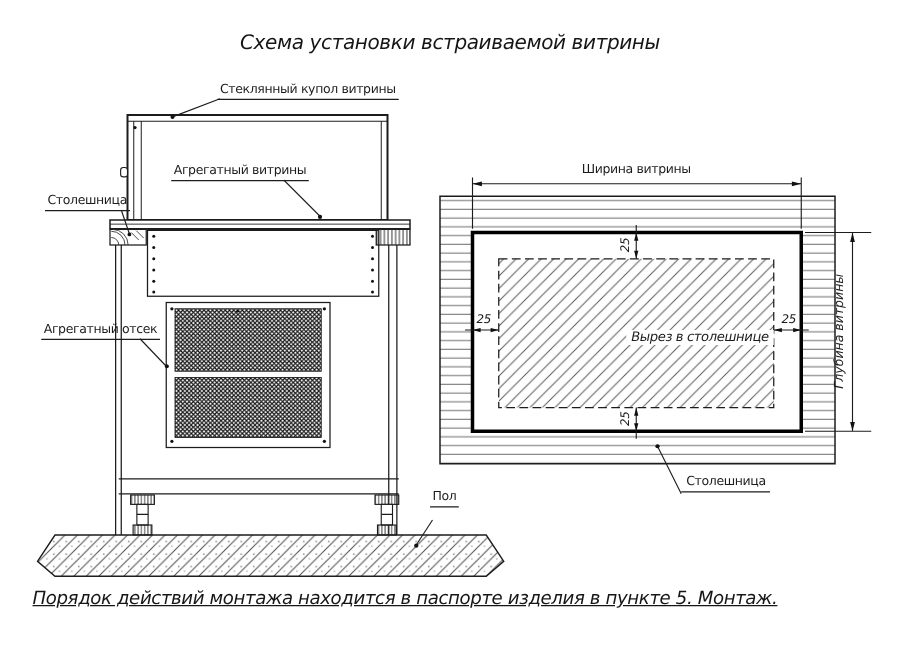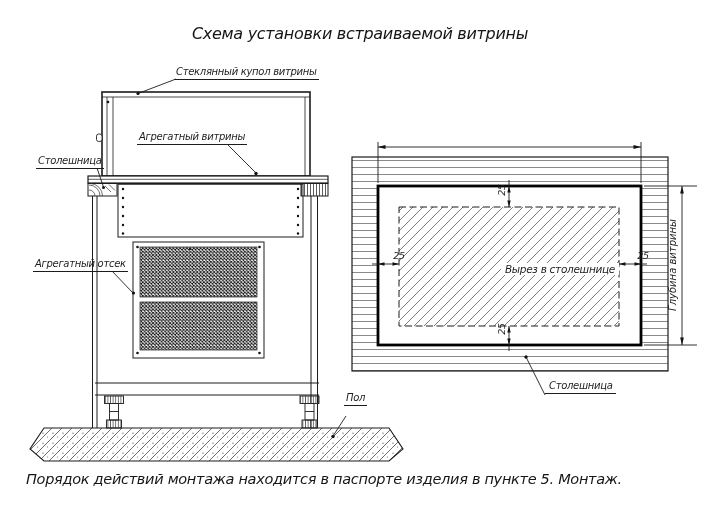--- a/index.html
+++ b/index.html
@@ -1,29 +1,29 @@
 <!DOCTYPE html>
 <html><head>
 <meta charset="utf-8">
 <style>
   html,body{margin:0;padding:0;background:#fff;}
   #page{position:relative;width:720px;height:522px;background:#ffffff;overflow:hidden;
         font-family:"DejaVu Sans",sans-serif;color:#1c1c1c;}
   #linework{position:absolute;left:0;top:0;}
-  .lbl{position:absolute;font-style:italic;font-size:10px;letter-spacing:-0.3px;
+  .lbl{position:absolute;font-size:10px;letter-spacing:-0.3px;
        white-space:nowrap;line-height:1.15;color:#1c1c1c;}
   .lbl.ul{border-bottom:1px solid #1c1c1c;padding:0 2px 1px 2px;}
   .ttl{position:absolute;left:0;top:24px;width:720px;text-align:center;
        font-style:italic;font-size:16px;letter-spacing:-0.3px;color:#161616;}
   .note{position:absolute;left:26px;top:471px;font-style:italic;font-size:14.5px;
-        letter-spacing:-0.3px;white-space:nowrap;color:#161616;}
+        letter-spacing:-0.3px;white-space:nowrap;color:#161616;text-decoration:underline;}
   .ctr{position:absolute;text-align:center;}
   .rot{position:absolute;transform:translate(-50%,-50%) rotate(-90deg);
        font-style:italic;font-size:10px;white-space:nowrap;}
-  .dim{font-style:italic;font-size:9.5px;letter-spacing:-0.2px;padding-left:12px;}
+  .dim{font-style:italic;font-size:9.5px;letter-spacing:-0.2px;}
   .chip{background:#fff;padding:0 4px;font-style:italic;font-size:10.5px;letter-spacing:-0.3px;}
 </style>
 </head>
 <body>
 
 <div id="page">
 
 <svg id="linework" width="720" height="522" viewBox="0 0 720 522">
   <defs>
     <pattern id="hhatch" width="6" height="7" patternUnits="userSpaceOnUse">
@@ -163,20 +163,21 @@
 </svg>
 
 <div class="ttl">Схема установки встраиваемой витрины</div>
 
 <span class="lbl ul" style="left:174px;top:66px;">Стеклянный купол витрины</span>
 <span class="lbl ul" style="left:137px;top:131px;">Агрегатный витрины</span>
 <span class="lbl ul" style="left:36px;top:155px;">Столешница</span>
 <span class="lbl ul" style="left:33px;top:258px;">Агрегатный отсек</span>
 <span class="lbl ul" style="left:344px;top:392px;">Пол</span>
 
+<div class="lbl ctr" style="left:409px;top:130px;width:200px;">Ширина витрины</div>
 <div class="rot" style="left:672px;top:265px;font-size:10px;">Глубина витрины</div>
 <div class="ctr" style="left:399px;top:258px;width:220px;text-align:right;"><span class="chip">Вырез в столешнице</span></div>
 <span class="lbl ul" style="left:545px;top:380px;padding:0 3px 1px 4px;">Столешница</span>
 
 <div class="rot dim" style="left:501px;top:196px;">25</div>
 <div class="rot dim" style="left:501px;top:335px;">25</div>
 <div class="ctr dim" style="left:377px;top:250px;width:20px;font-style:italic;">25</div>
 <div class="ctr dim" style="left:621px;top:250px;width:20px;font-style:italic;">25</div>
 
 <div class="note">Порядок действий монтажа находится в паспорте изделия в пункте 5. Монтаж.</div>

